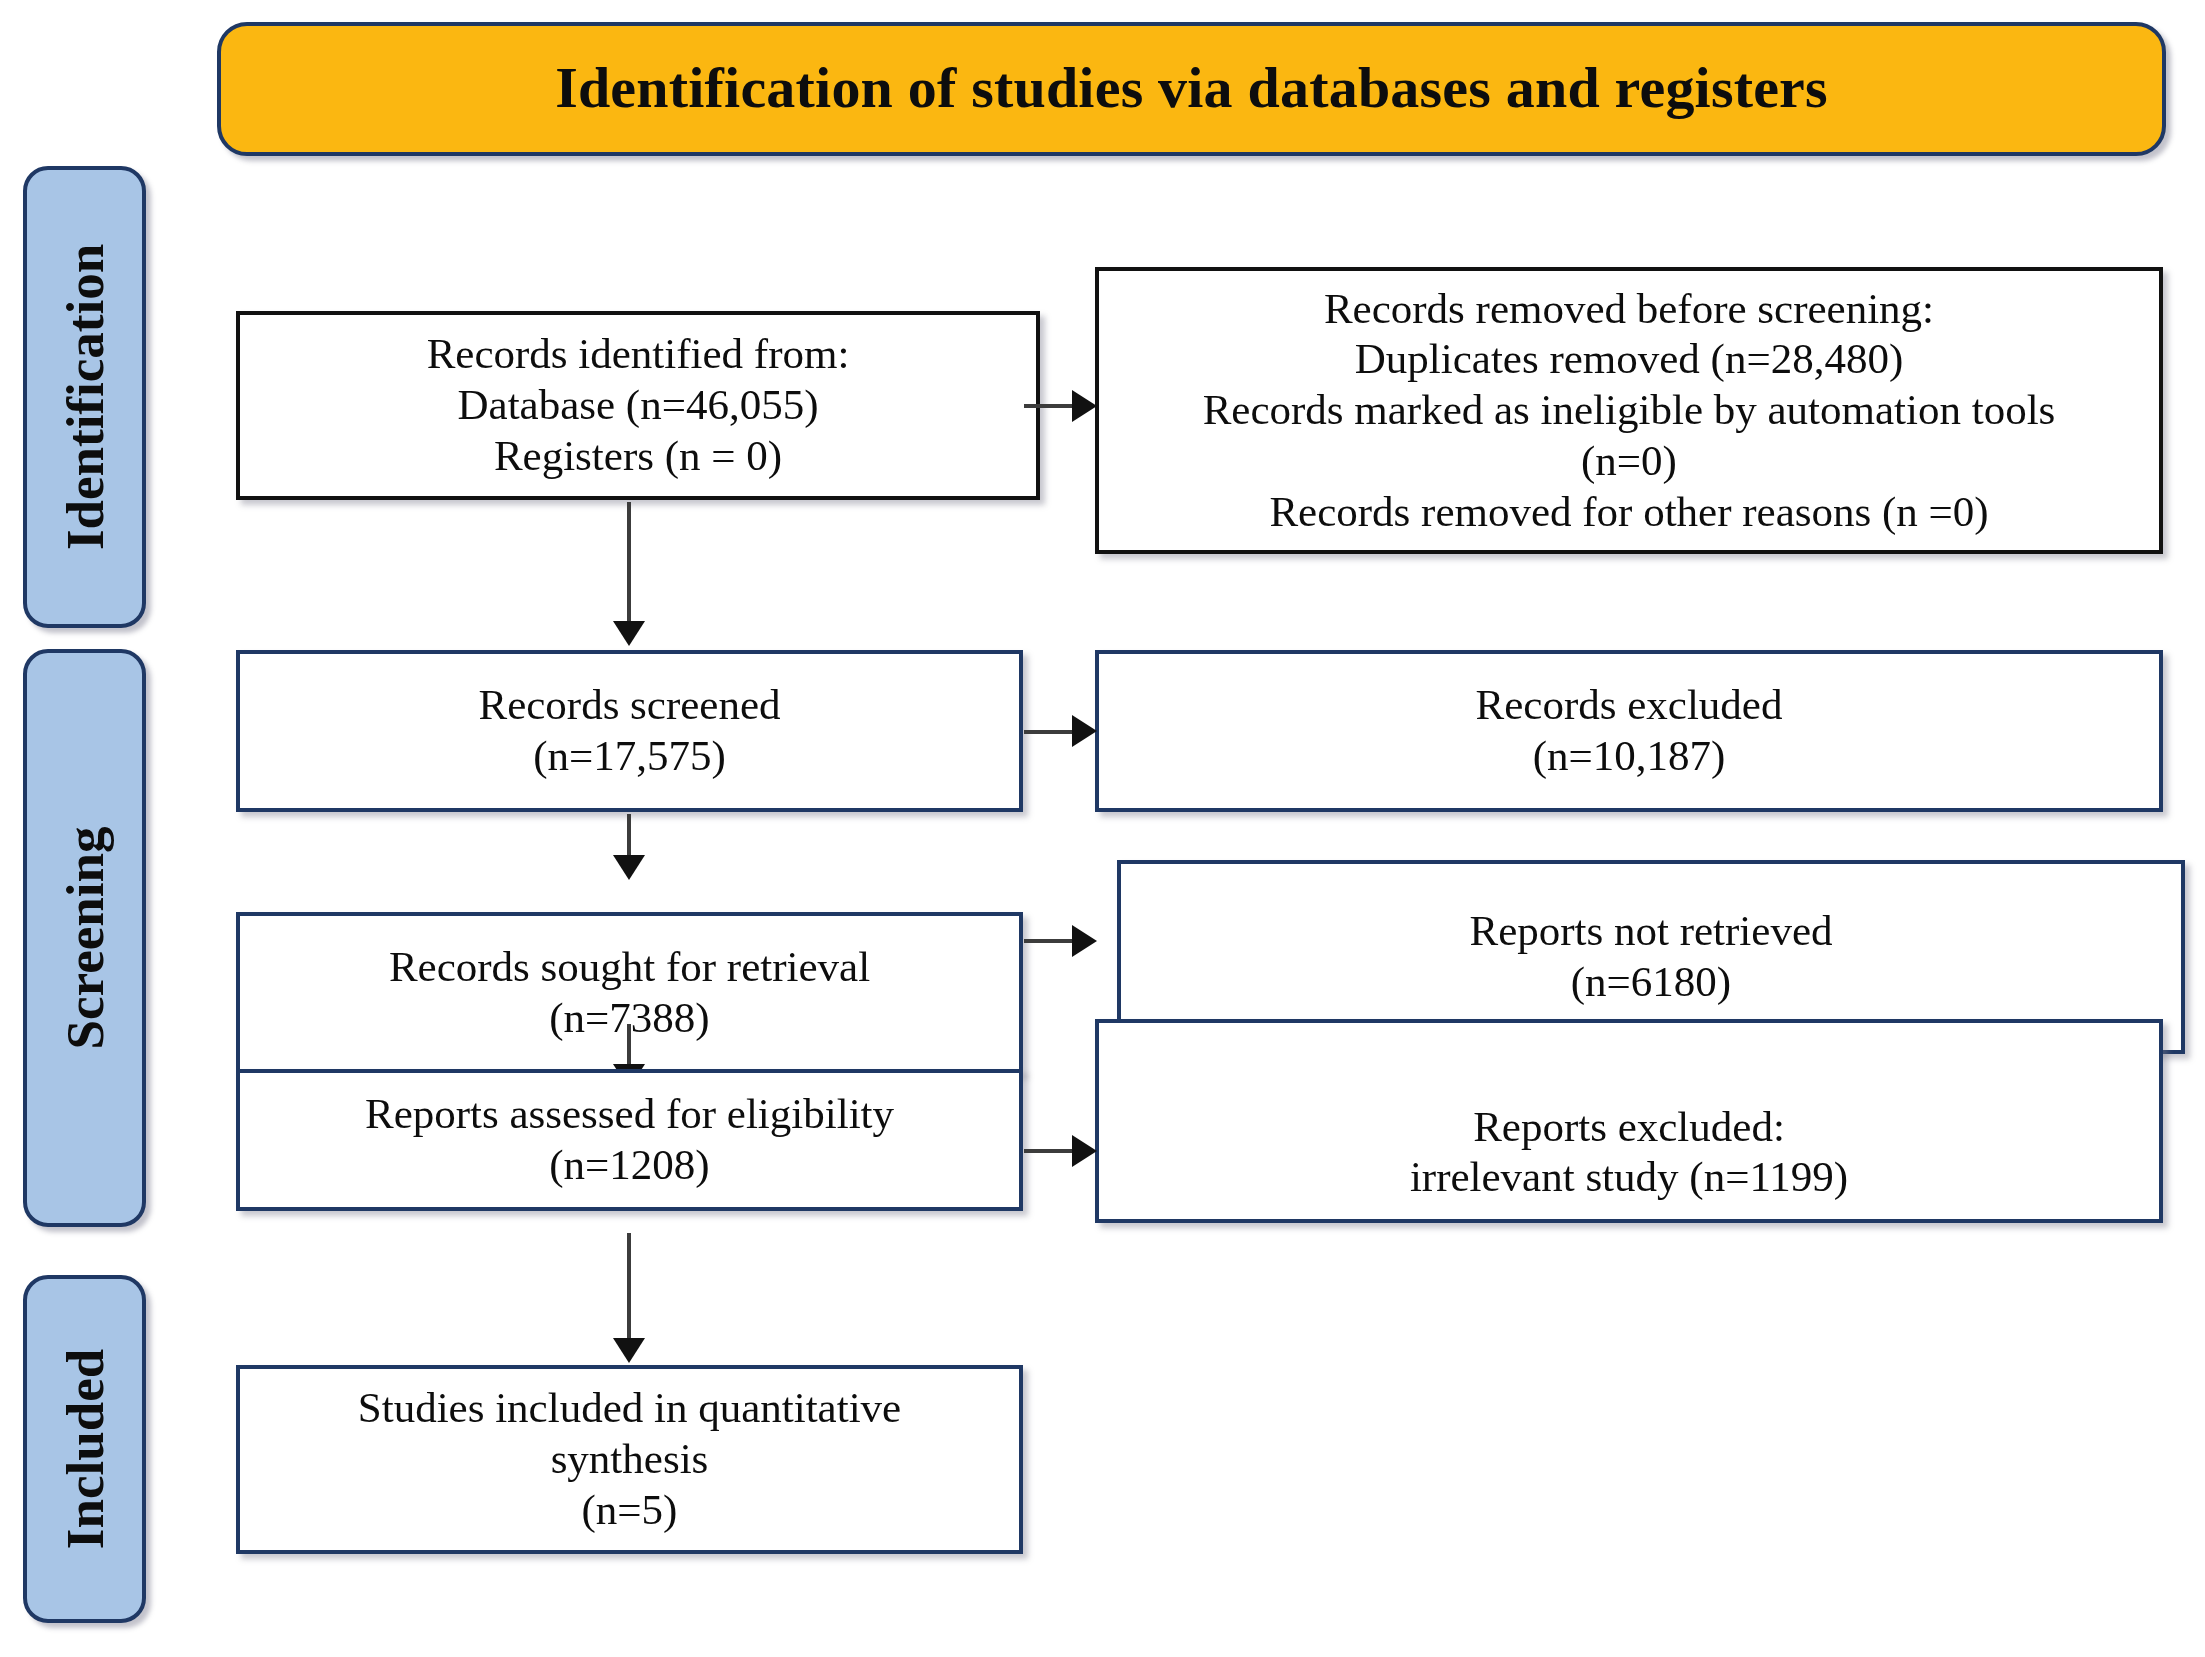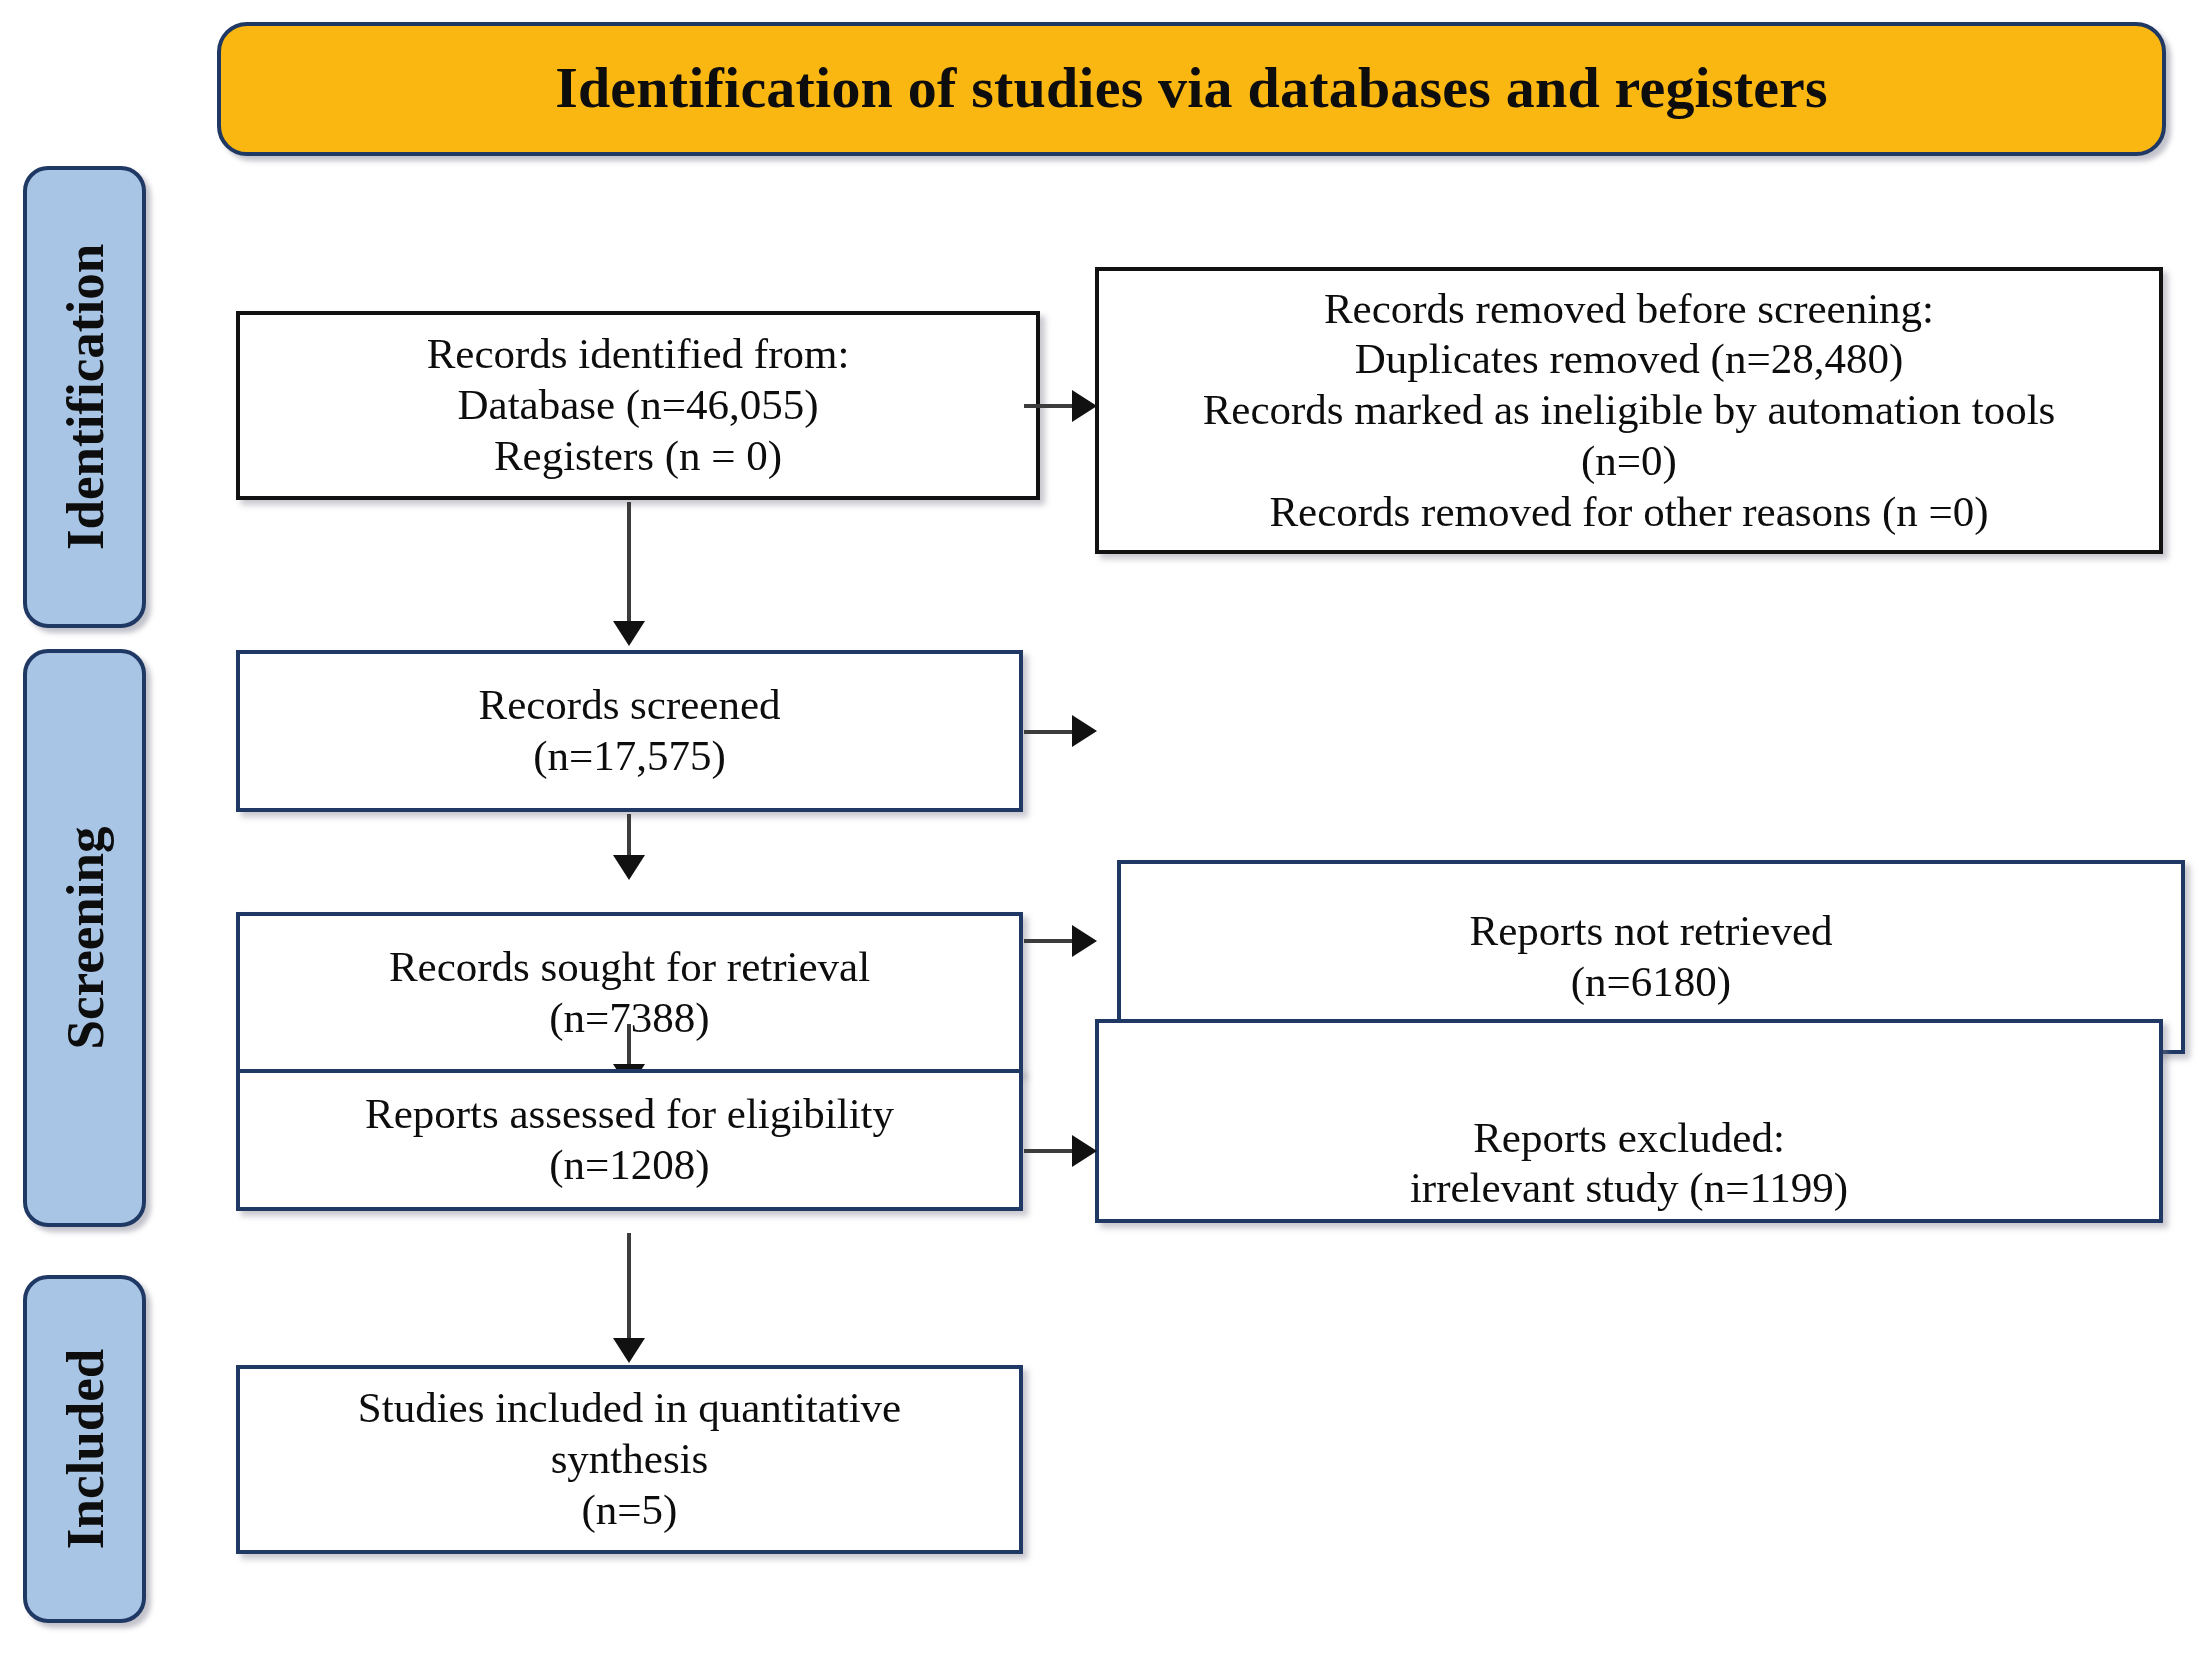--- a/index.html
+++ b/index.html
@@ -69,21 +69,21 @@
   }
 
   
   .flow-box {
     position: absolute;
     background: #ffffff;
     box-sizing: border-box;
     display: flex;
     align-items: center;
     justify-content: center;
-    padding: 5px 15px;
+    padding: 16px 15px;
     box-shadow: 5px 5px 5.8px rgba(125,125,140,0.42);
   }
   .flow-box.border-black { border: 4.1px solid #111111; }
   .flow-box.border-blue  { border: 4.1px solid #1F3864; }
   .flow-box .box-text {
     font-size: 43px;
     line-height: 1.18;
     text-align: center;
     color: #0d0d0d;
     white-space: pre-line;
@@ -154,20 +154,24 @@
   <div class="arrowhead-right" style="left:1072px; top:390px;"></div>
 
   <div class="conn-line-v" style="left:627px; top:502px; height:121px;"></div>
   <div class="arrowhead-down" style="left:613px; top:621px;"></div>
 
   <div class="flow-box border-blue" style="left:236px; top:650px; width:787px; height:162px;">
     <div class="box-text">Records screened
 (n=17,575)</div>
   </div>
 
+  <div class="flow-box border-blue" style="left:1095px; top:650px; width:1068px; height:162px;">
+    <div class="box-text">Records excluded
+(n=10,187)</div>
+  </div>
 
   <div class="conn-line-h" style="left:1024px; top:730px; width:51px;"></div>
   <div class="arrowhead-right" style="left:1072px; top:715px;"></div>
 
   <div class="conn-line-v" style="left:627px; top:814px; height:43px;"></div>
   <div class="arrowhead-down" style="left:613px; top:855px;"></div>
 
   <div class="flow-box border-blue" style="left:236px; top:912px; width:787px; height:162px;">
     <div class="box-text">Records sought for retrieval
 (n=7388)</div>

